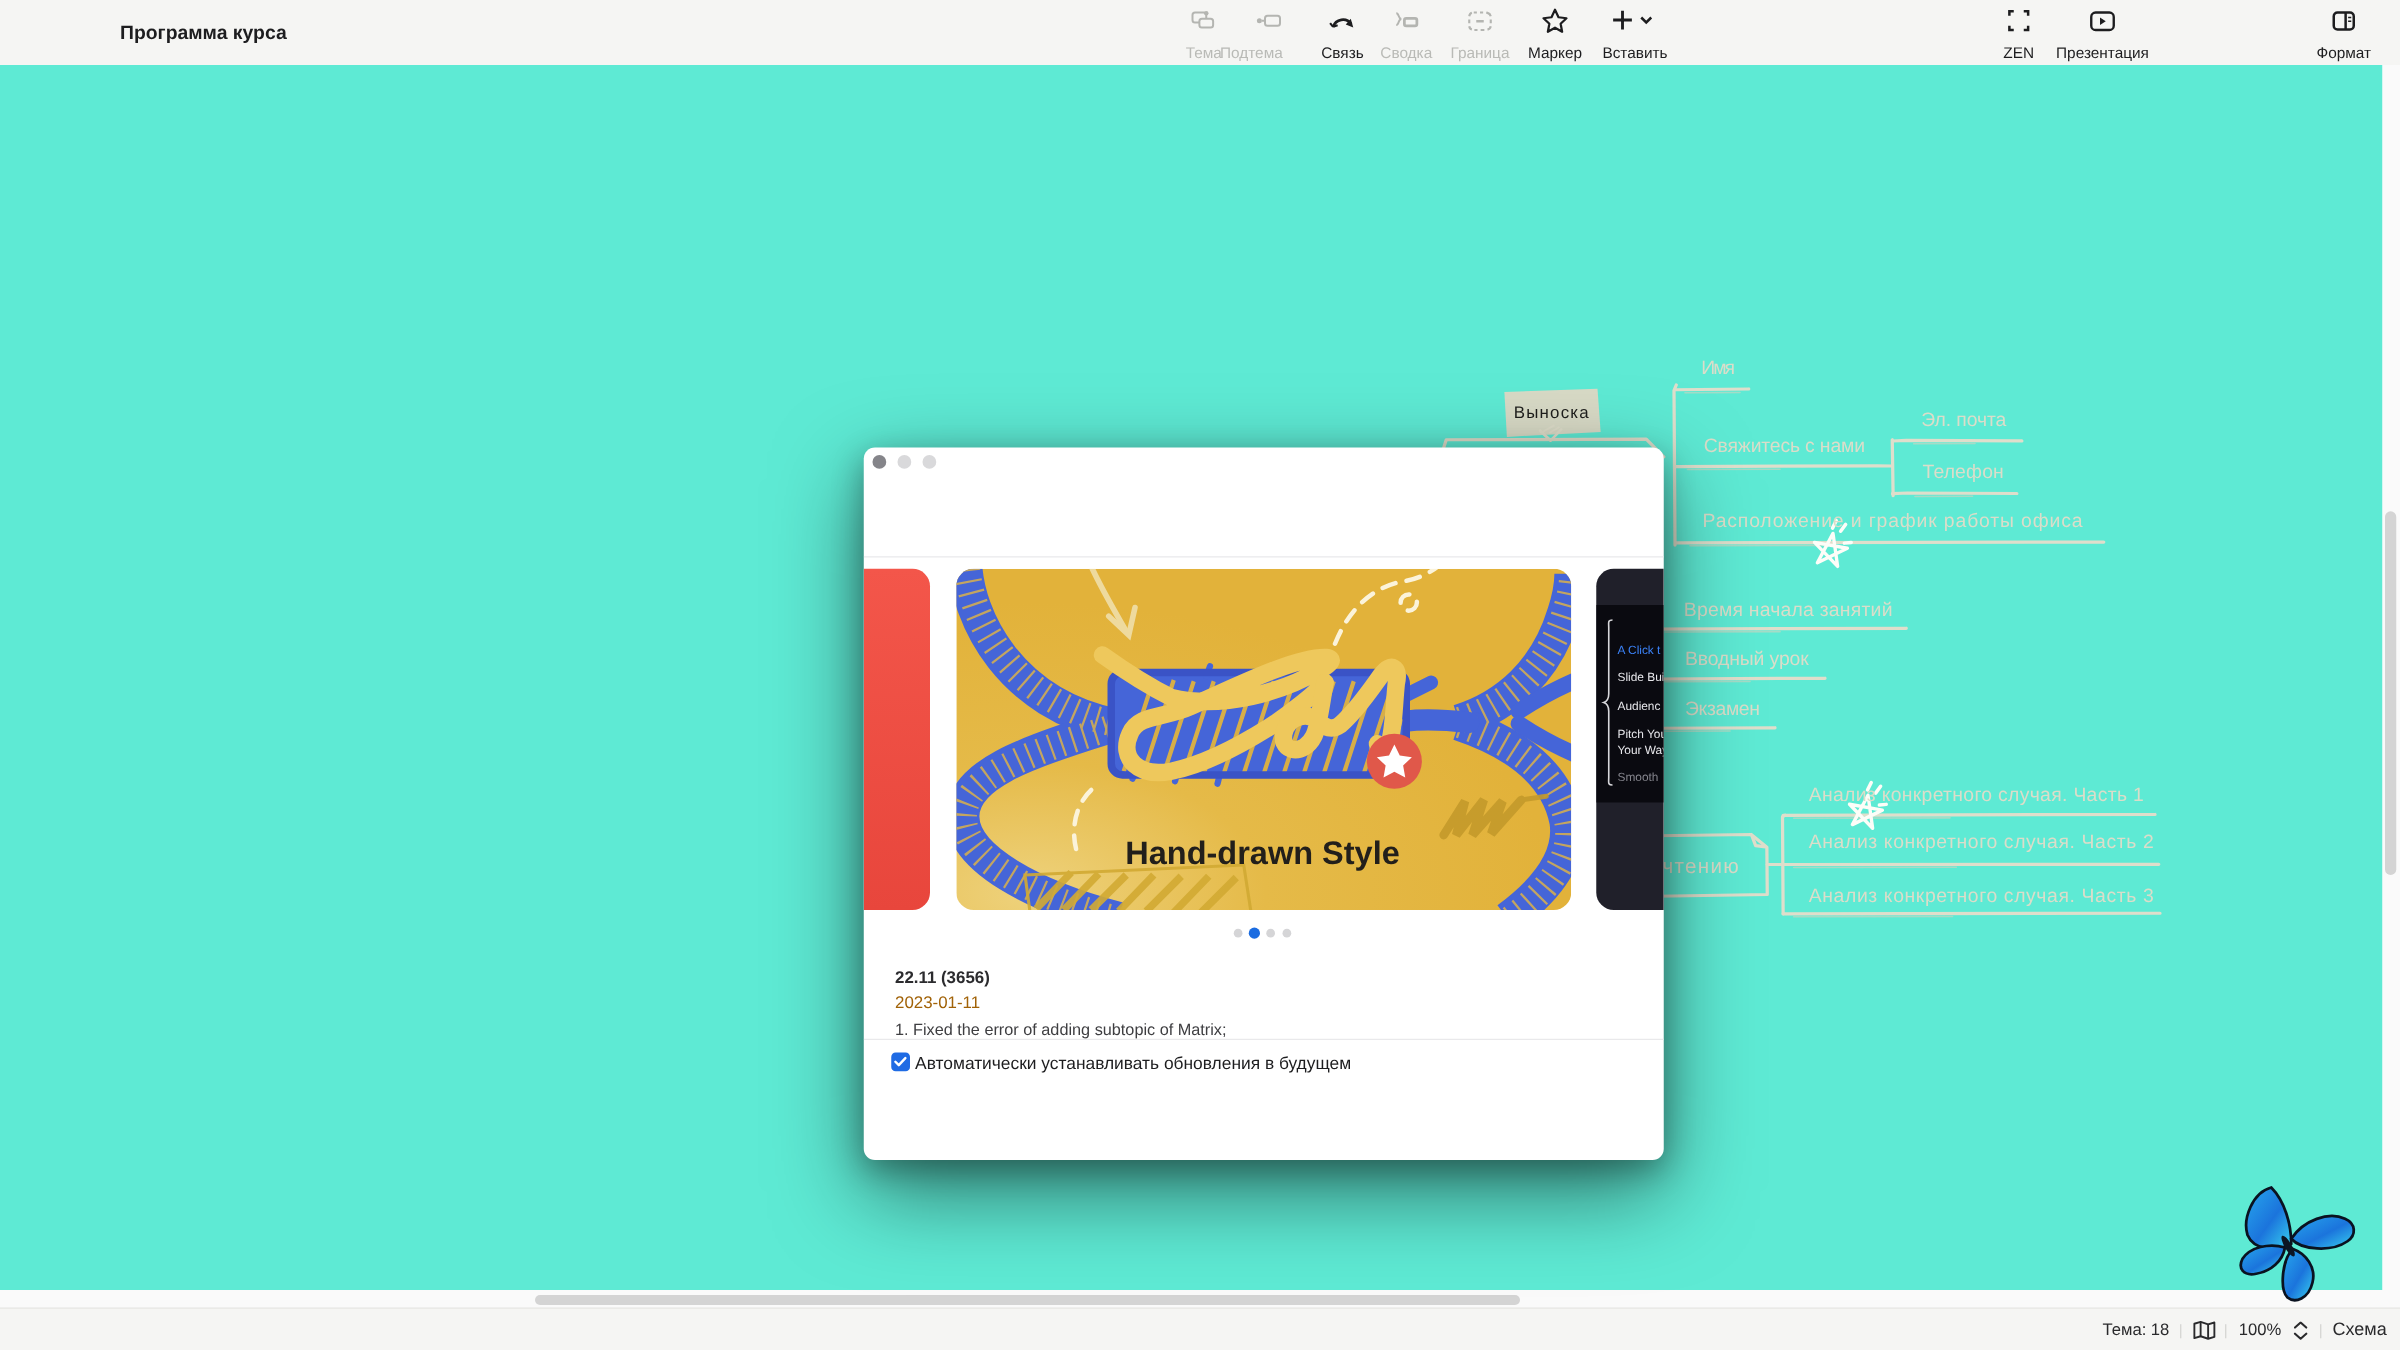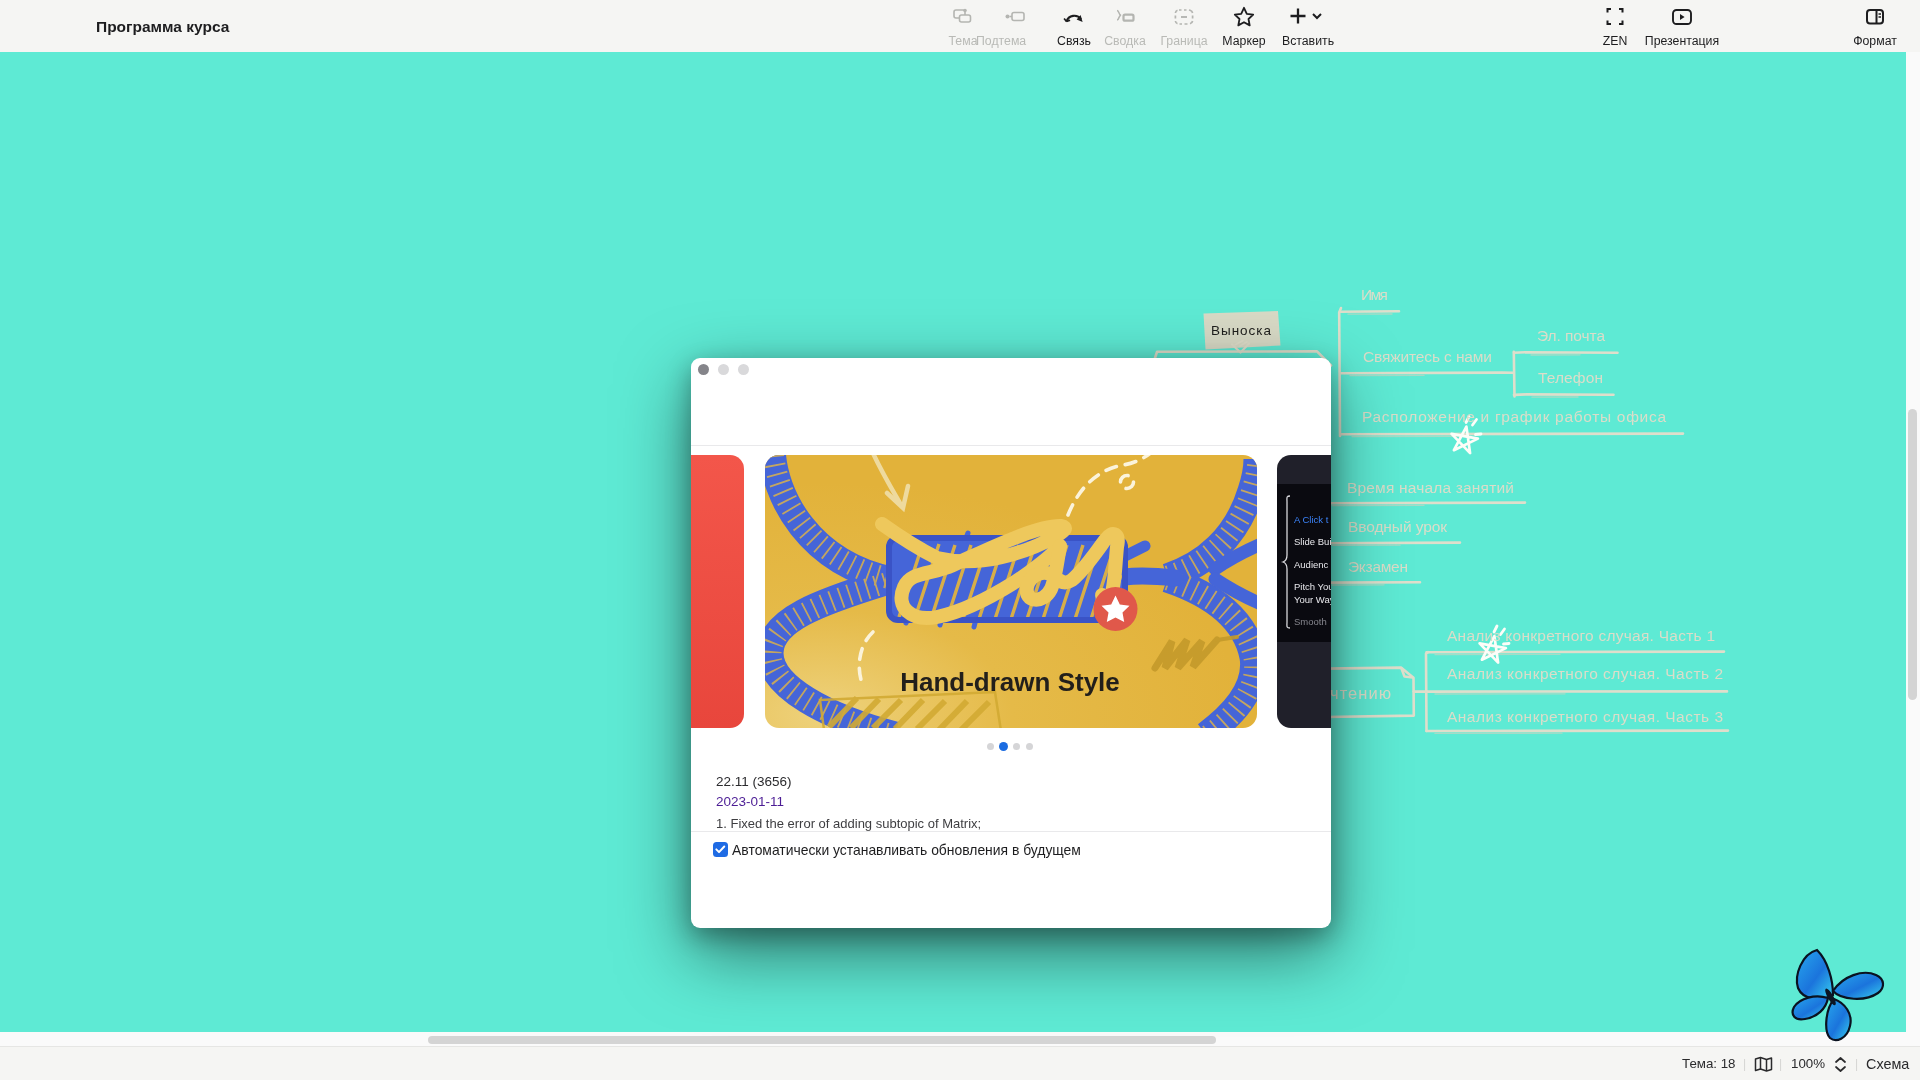--- a/index.html
+++ b/index.html
@@ -26,22 +26,22 @@
   .tl { position:absolute; border-radius:50%; width:11px; height:11px; }
   .dlg-title { position:absolute; left:0; top:44px; width:100%; text-align:center; font-size:18px; font-weight:700; letter-spacing:0.8px; color:#222225; }
   .dlg-sep1 { position:absolute; left:0; top:87px; width:100%; height:1px; background:#e9e9eb; }
   .car { position:absolute; left:0; top:97px; width:640px; height:273px; }
   .card-red { position:absolute; left:0; top:0; width:53px; height:273px; border-radius:0 14px 14px 0; background:linear-gradient(180deg,#f3564a,#e8463c); }
   .card-dark { position:absolute; left:586px; top:0; width:54px; height:273px; border-radius:14px 0 0 14px; background:#20202a; overflow:hidden; }
   .card-yellow { position:absolute; left:74px; top:0; width:492px; height:273px; border-radius:14px; overflow:hidden; }
   .dots { position:absolute; left:0; top:382px; width:640px; height:10px; }
   .dot { position:absolute; top:3px; width:7px; height:7px; border-radius:50%; background:#d5d5d7; }
   .dot.active { width:9px; height:9px; top:2px; background:#1b6ce1; }
-  .rel-ver { position:absolute; left:25px; top:416px; font-size:13.5px; font-weight:400; color:#2b2b2e;text-align:center; }
-  .rel-date { position:absolute; left:25px; top:435.5px; font-size:13.5px; color:#4c1d95; }
+  .rel-ver { position:absolute; left:25px; top:416px; font-size:13.5px; font-weight:700; color:#2b2b2e;text-align:center; }
+  .rel-date { position:absolute; left:25px; top:435.5px; font-size:13.5px; color:#a16207; }
   .rel-note { position:absolute; left:25px; top:458px; font-size:13px; color:#3e3e41; }
   .dlg-sep2 { position:absolute; left:0; top:472.5px; width:100%; height:1px; background:#e9e9eb; }
   .chkrow { position:absolute; left:22px; top:484px; height:15px; display:flex; align-items:center; }
   .chk { width:14.6px; height:14.6px; border-radius:3.5px; background:#1f6be4; position:relative; }
   .chklbl { margin-left:4.5px; font-size:13.9px; color:#1d1d1f; }
   .btnrow { position:absolute; left:0; top:524px; width:640px; height:26px; }
   .skip { position:absolute; left:25px; top:5px; font-size:14px; color:#2677e8; }
   .btn-next { position:absolute; left:185px; top:0; width:270px; height:26px; border:1px solid #d8d8da; border-radius:7px;
       background:#fff; font-size:14.6px; color:#2a2a2d; text-align:center; line-height:24px; }
   .btn-now { position:absolute; left:458.5px; top:0; width:156.5px; height:26px; border-radius:7px;

